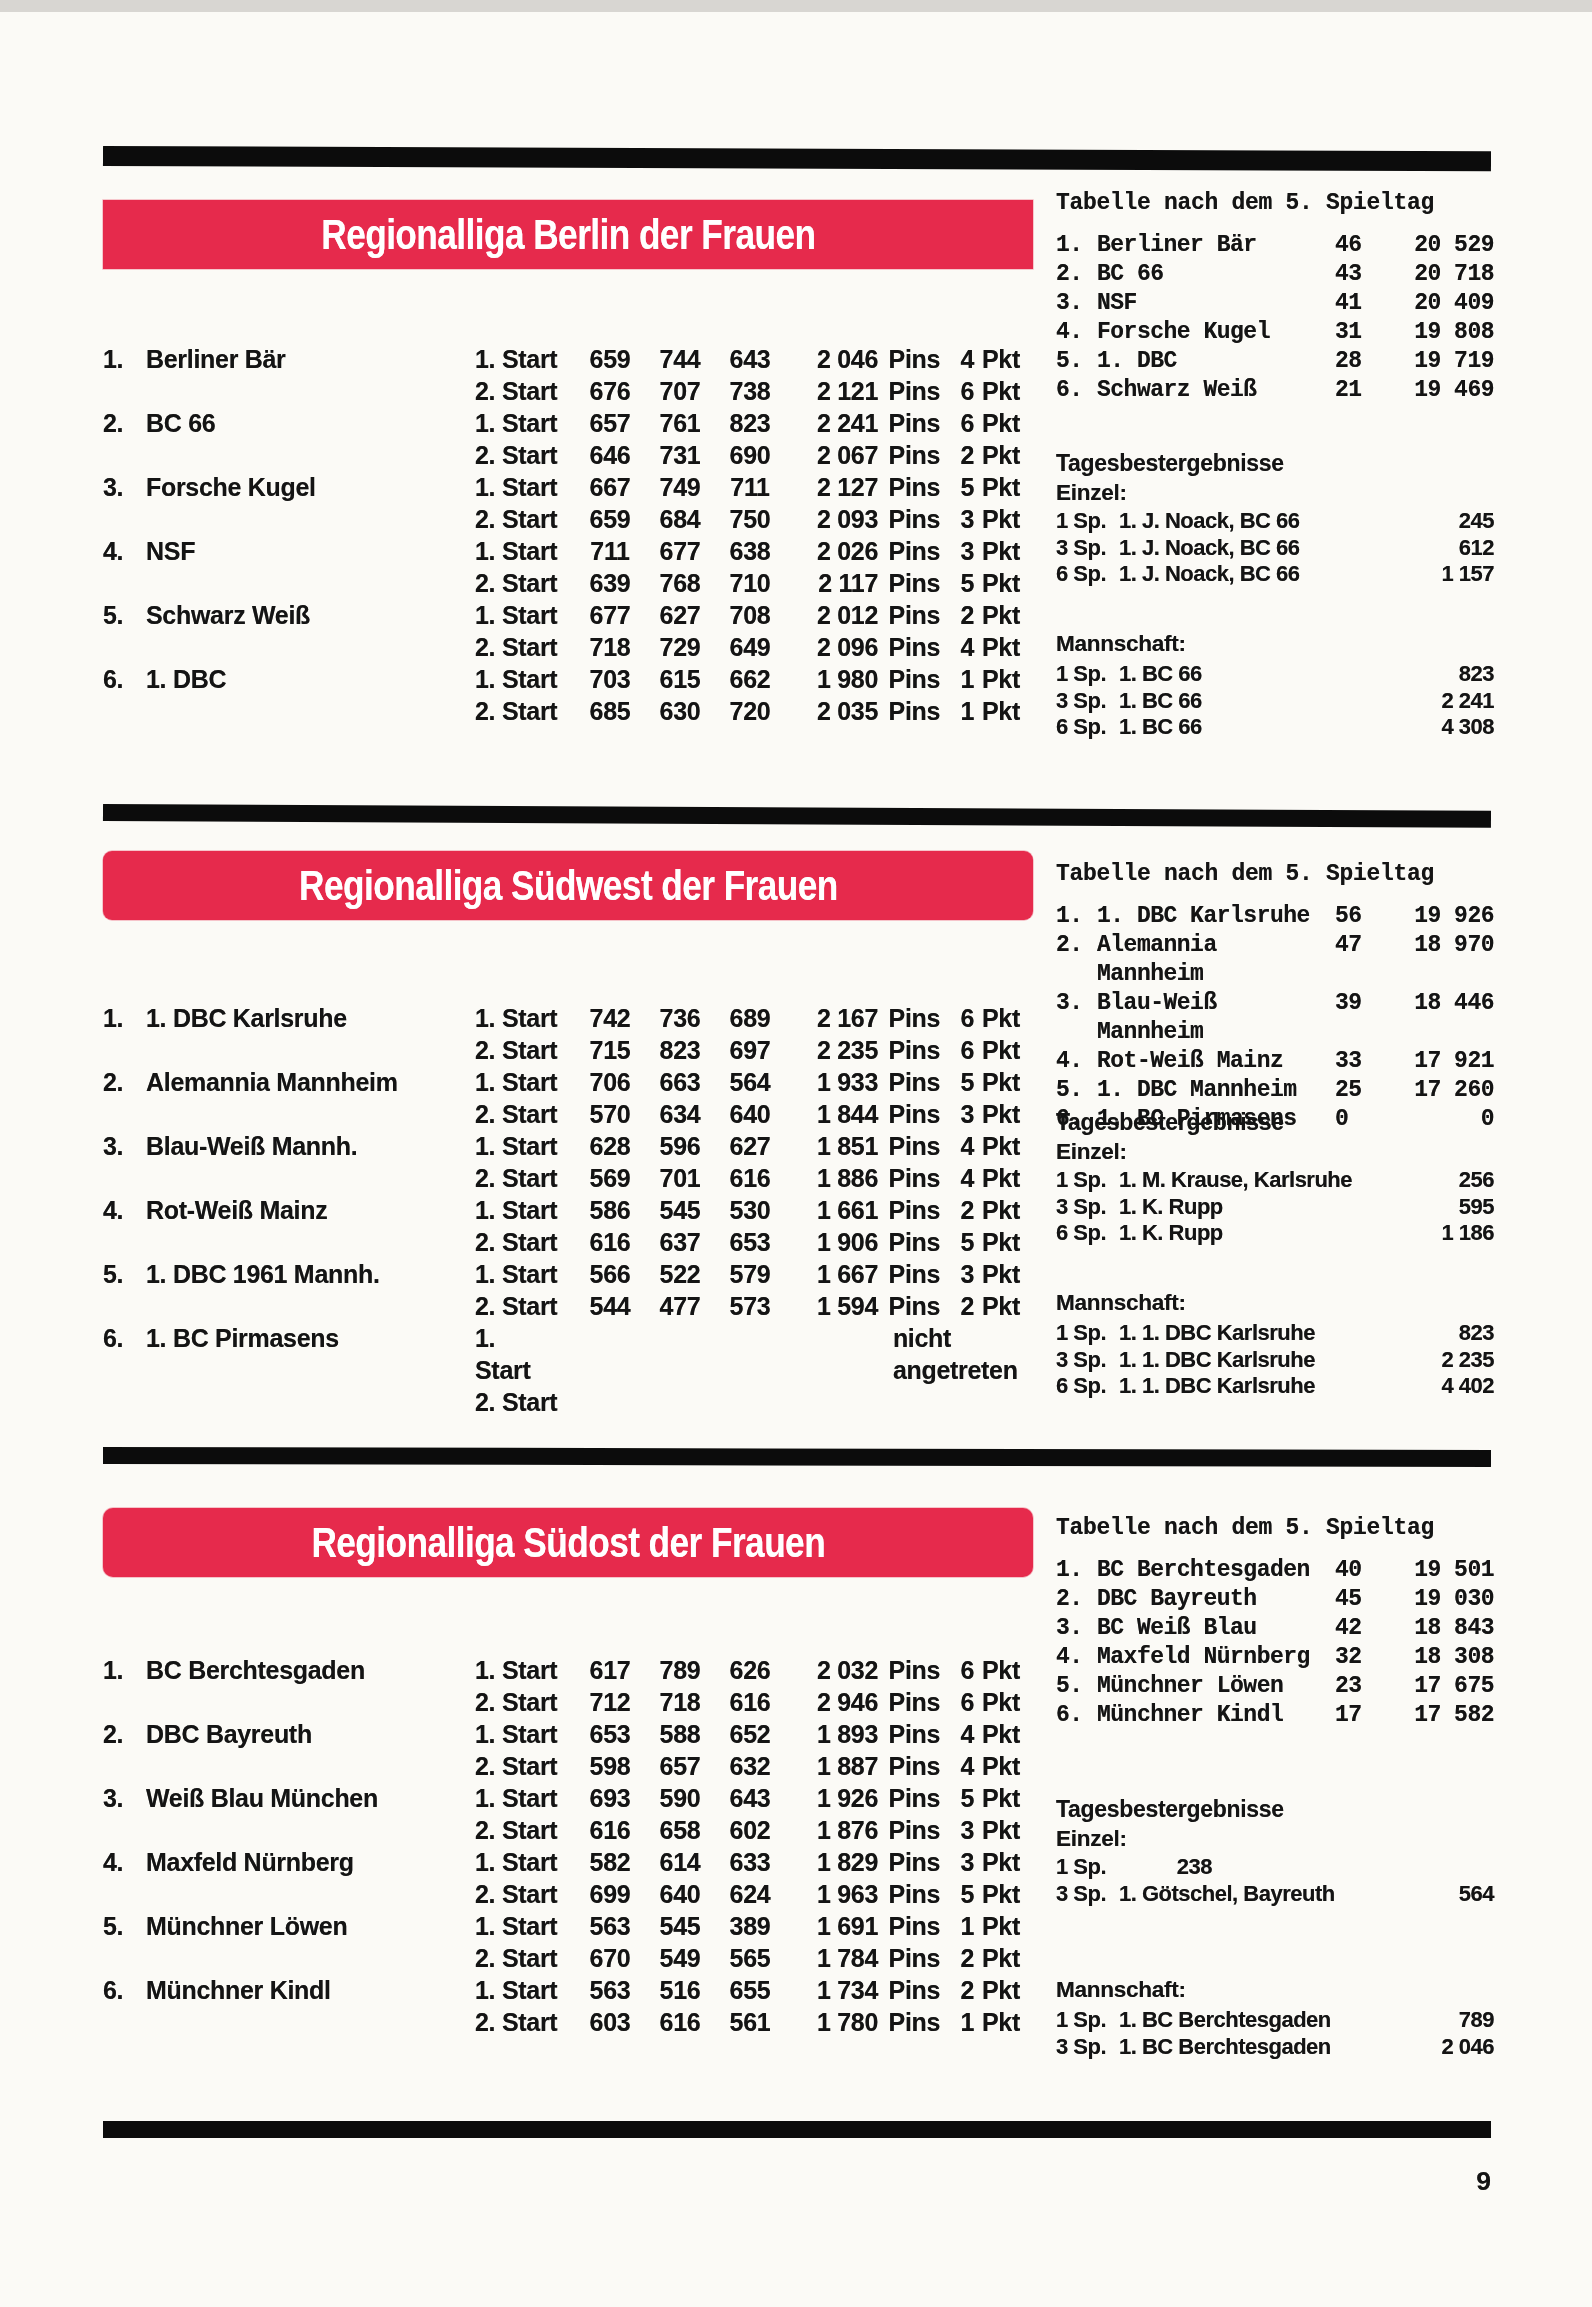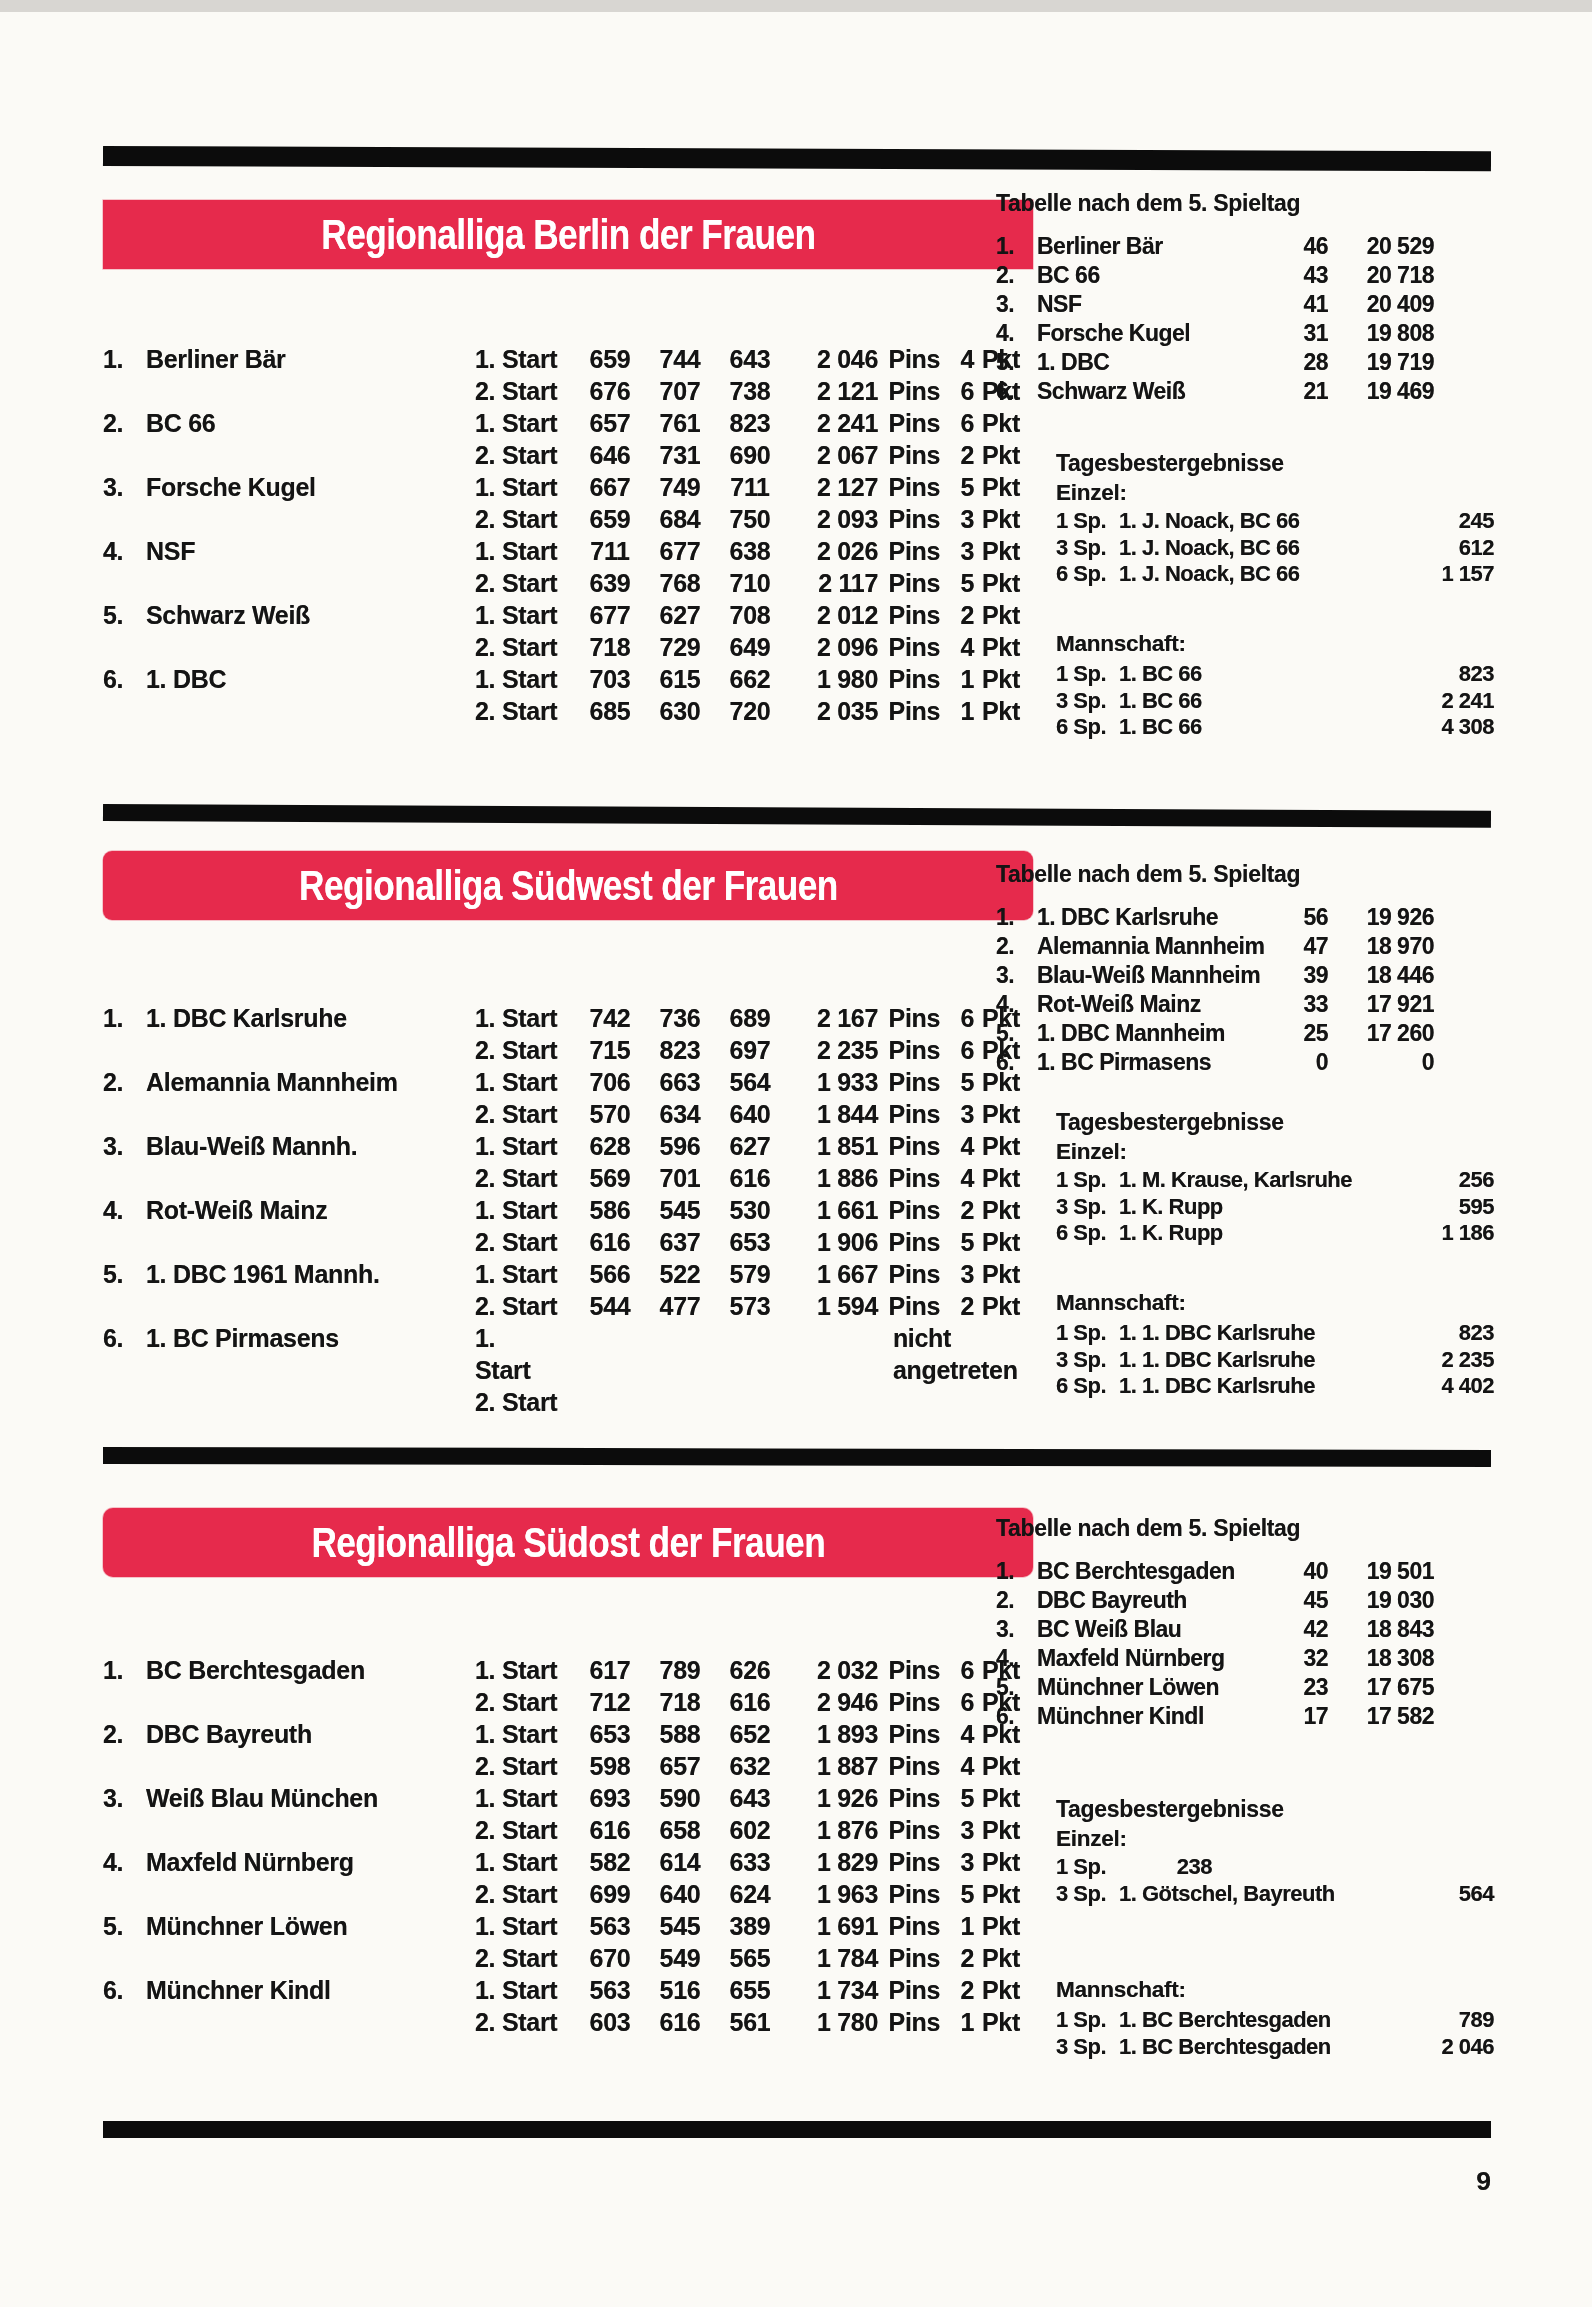--- a/index.html
+++ b/index.html
@@ -36,26 +36,26 @@
   .srow  { display:flex; font-size:25px; line-height:32px; letter-spacing:-0.3px; }
   .c     { display:block; box-sizing:border-box; }
   .lab   { width:100px; }
   .g     { width:70px; text-align:center; }
   .tot   { width:93px; text-align:right; }
   .pinsc { width:66px; padding-left:10.6px; }
   .pk    { width:30px;  text-align:right; }
   .pkl   { width:53px;  padding-left:8px; }
   .note  { padding-left:5.3px; }
 
-  .sidetable { position:absolute; left:996px; width:438px; }
+  .sidetable { position:absolute; left:1056px; width:438px;font-family:Liberation Mono, monospace; }
   .sidehead  { font-size:23px; letter-spacing:-0.3px; margin-bottom:14.6px; }
   .trow  { display:flex; font-size:23px; line-height:29px; letter-spacing:-0.5px; }
   .rrank { width:41px; }
   .rname { flex:1; }
-  .rpts  { width:53px; text-align:right; }
+  .rpts  { width:53px; }
   .rpins { width:106px; text-align:right; }
 
   .best   { position:absolute; left:1056px; width:438px; height:292px; }
   .bhead  { position:absolute; top:0; font-size:23px; letter-spacing:-0.3px; }
   .blabel { font-size:22.6px; letter-spacing:-0.3px; }
   .el     { position:absolute; top:30px; }
   .erows  { position:absolute; top:58px; left:0; right:0; }
   .ml     { position:absolute; top:181px; }
   .mrows  { position:absolute; top:211px; left:0; right:0; }
   .brow   { display:flex; font-size:22px; line-height:26.6px; letter-spacing:-0.5px; }

